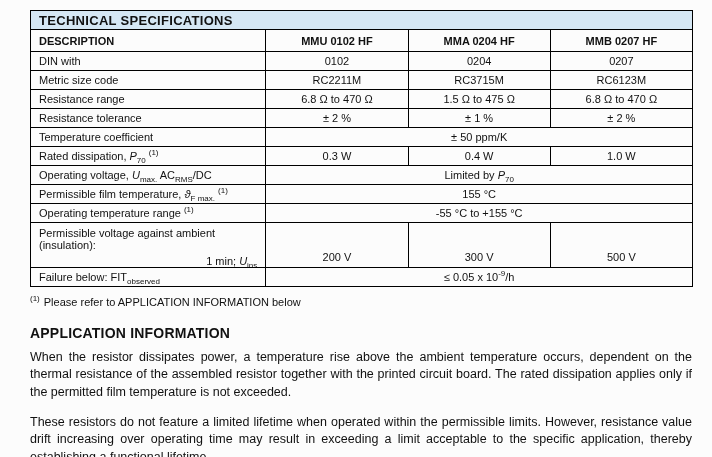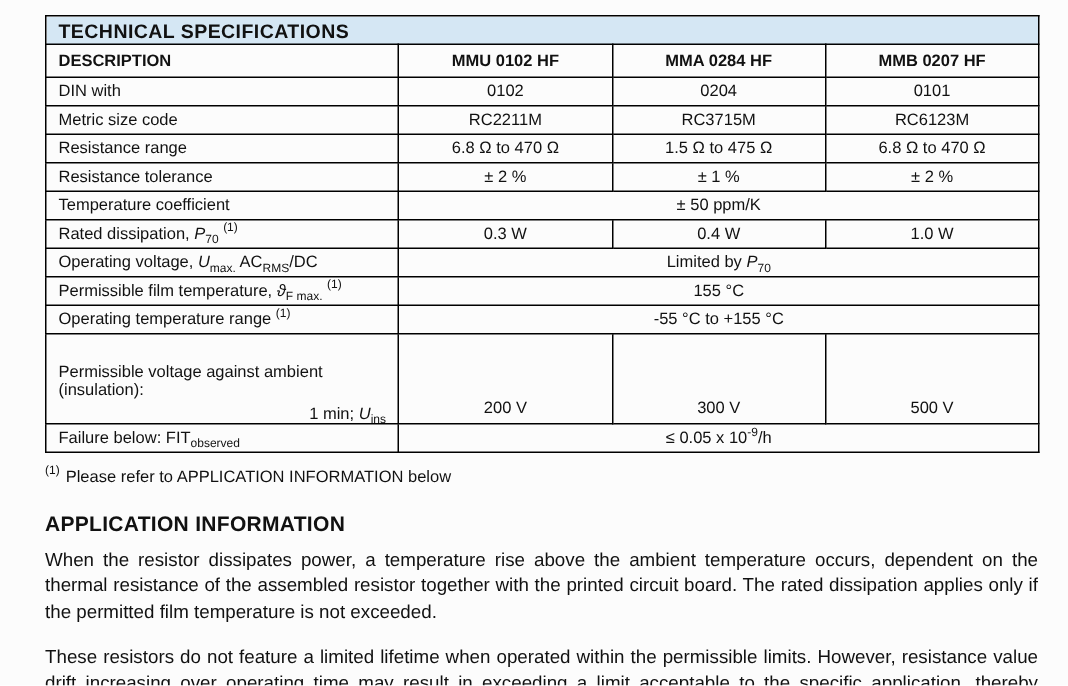--- a/index.html
+++ b/index.html
@@ -45,21 +45,21 @@
     font-size: 11px;
   }
   .spec-table th.col-desc { text-align: left; }
   td.desc { text-align: left; }
   td.val  { text-align: center; }
   i { font-style: italic; }
   .spec-table sub { font-size: 8px; line-height: 0; }
   .spec-table sup { font-size: 8px; line-height: 0; }
   sup.note-ref { margin-left: 3px; }
   tr.row-tall td { height: 39px; }
-  td.desc-tall { white-space: normal; vertical-align: top; padding-top: 19px; }
+  td.desc-tall { white-space: normal; vertical-align: top; padding-top: 4px; }
   .ins-line2 { text-align: right; margin-top: 4px; }
   td.val-bottom { vertical-align: bottom; padding-bottom: 4px; }
   .note-block { margin-top: 7px; font-size: 11px; }
   .note-title { font-weight: bold; }
   .note-line { margin-top: 3px; }
   .note-line sup { font-size: 8px; }
   .note-line .note-text { margin-left: 4px; }
   .app-info-title {
     margin-top: 17px;
     font-weight: bold;
@@ -86,29 +86,29 @@
         <col class="c-val">
         <col class="c-val">
     </colgroup>
     <tbody>
       <tr>
         <td colspan="4" class="title-cell">TECHNICAL SPECIFICATIONS</td>
       </tr>
       <tr>
         <th class="col-desc">DESCRIPTION</th>
         <th>MMU 0102 HF</th>
-        <th>MMA 0284 HF</th>
+        <th>MMA 0204 HF</th>
         <th>MMB 0207 HF</th>
       </tr>
 
       <tr>
         <td class="desc">DIN with</td>
         <td class="val">0102</td>
         <td class="val">0204</td>
-        <td class="val">0101</td>
+        <td class="val">0207</td>
       </tr>
 
       <tr>
         <td class="desc">Metric size code</td>
         <td class="val">RC2211M</td>
         <td class="val">RC3715M</td>
         <td class="val">RC6123M</td>
       </tr>
 
       <tr>

